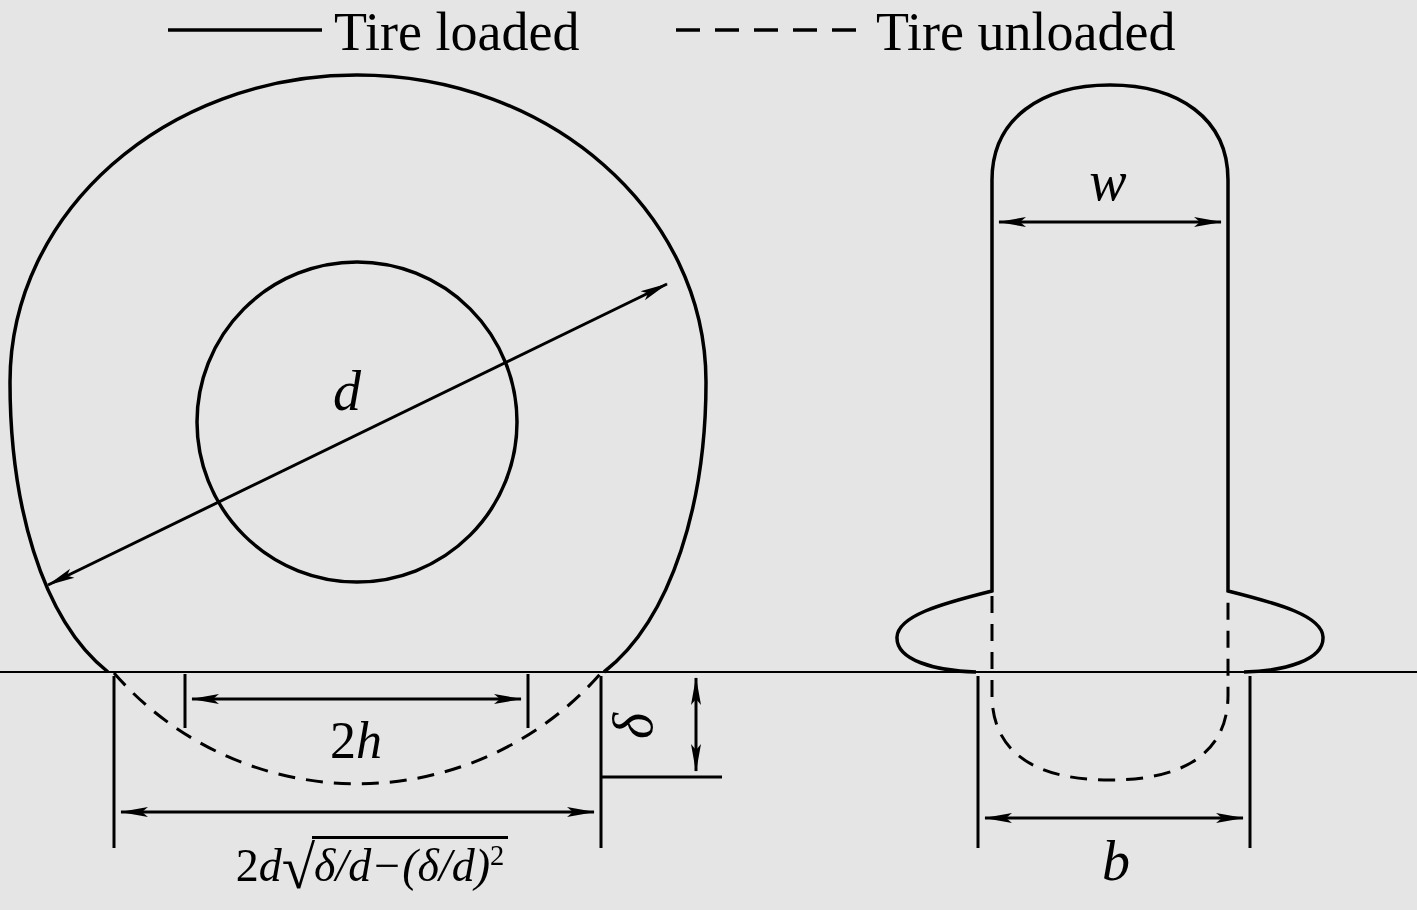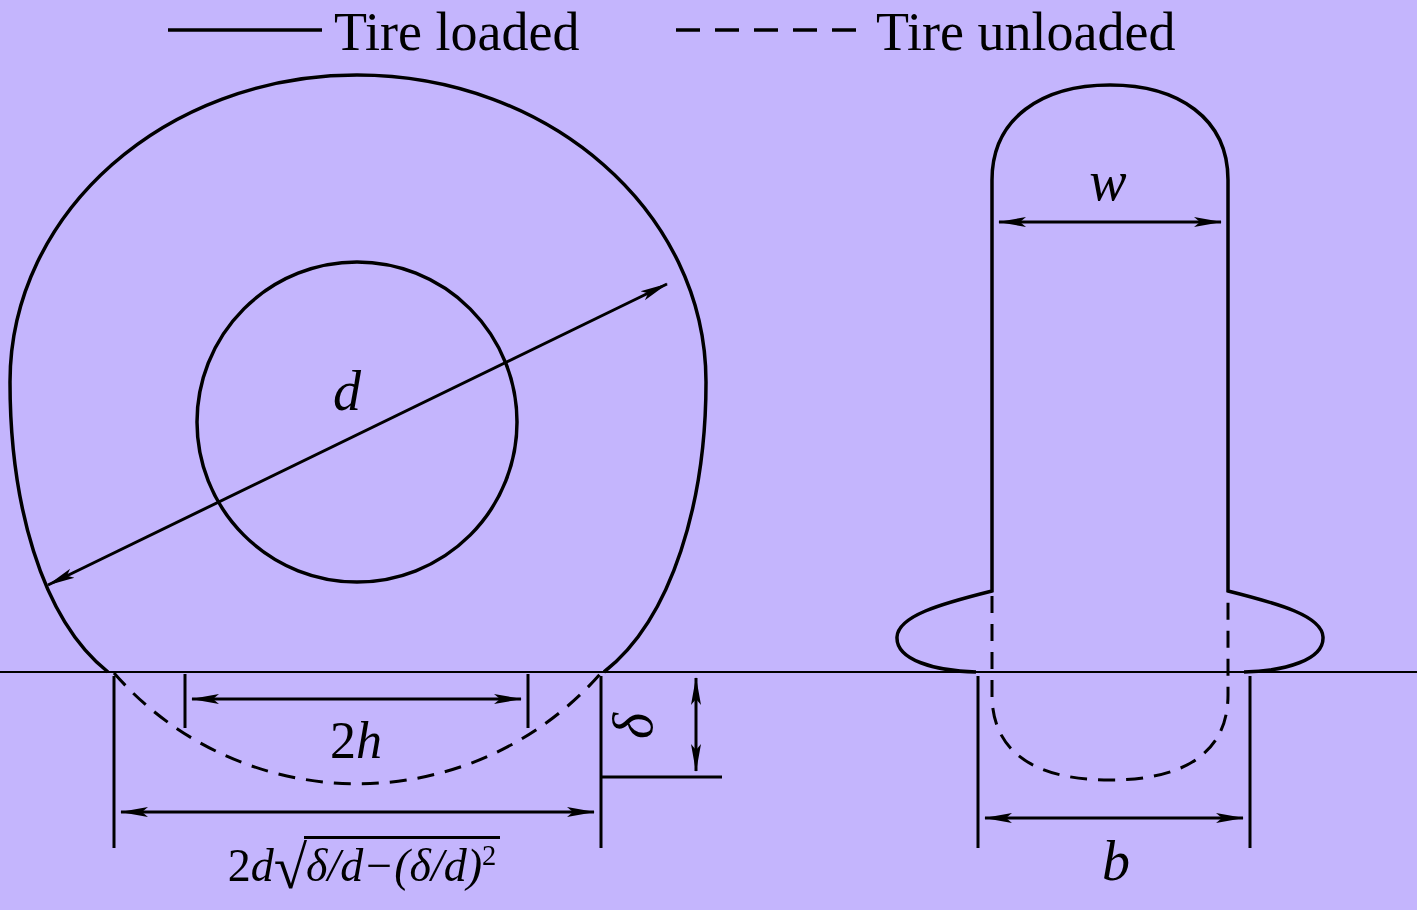--- a/index.html
+++ b/index.html
@@ -1,35 +1,35 @@
 <!DOCTYPE html>
 <html><head>
 <meta charset="utf-8">
 <style>
   html,body { margin:0; padding:0; background:#ffffff; }
   .canvas {
     position:relative;
     width:1417px; height:910px;
-    background:#c4b5fd;
+    background:#e5e5e5;
     overflow:hidden;
     font-family:"Liberation Serif","DejaVu Serif",serif;
     color:#000;
   }
   svg { position:absolute; left:0; top:0; font-family:"Liberation Serif","DejaVu Serif",serif; }
   .outline  { fill:none; stroke:#000; stroke-width:3.5; }
   .thin     { fill:none; stroke:#000; stroke-width:2;   }
   .dim      { fill:none; stroke:#000; stroke-width:3;   }
   .dashed   { fill:none; stroke:#000; stroke-width:3; stroke-dasharray:17 11; }
   .legdash  { fill:none; stroke:#000; stroke-width:3.5; stroke-dasharray:24 15; }
   .lbl      { fill:#000; font-size:54px; }
   .lbl-it   { fill:#000; font-size:56px; font-style:italic; }
   .lbl-mid  { fill:#000; font-size:52px; }
   .formula {
     position:absolute;
-    left:114px; top:836px; width:500px;
+    left:122px; top:836px; width:500px;
     text-align:center;
     font-size:46px;
     white-space:nowrap;
   }
   .formula i { font-style:italic; }
   .formula .sqrt {
     font-size:1.32em;
     line-height:0.8;
     vertical-align:-0.12em;
     margin-right:-3px;

